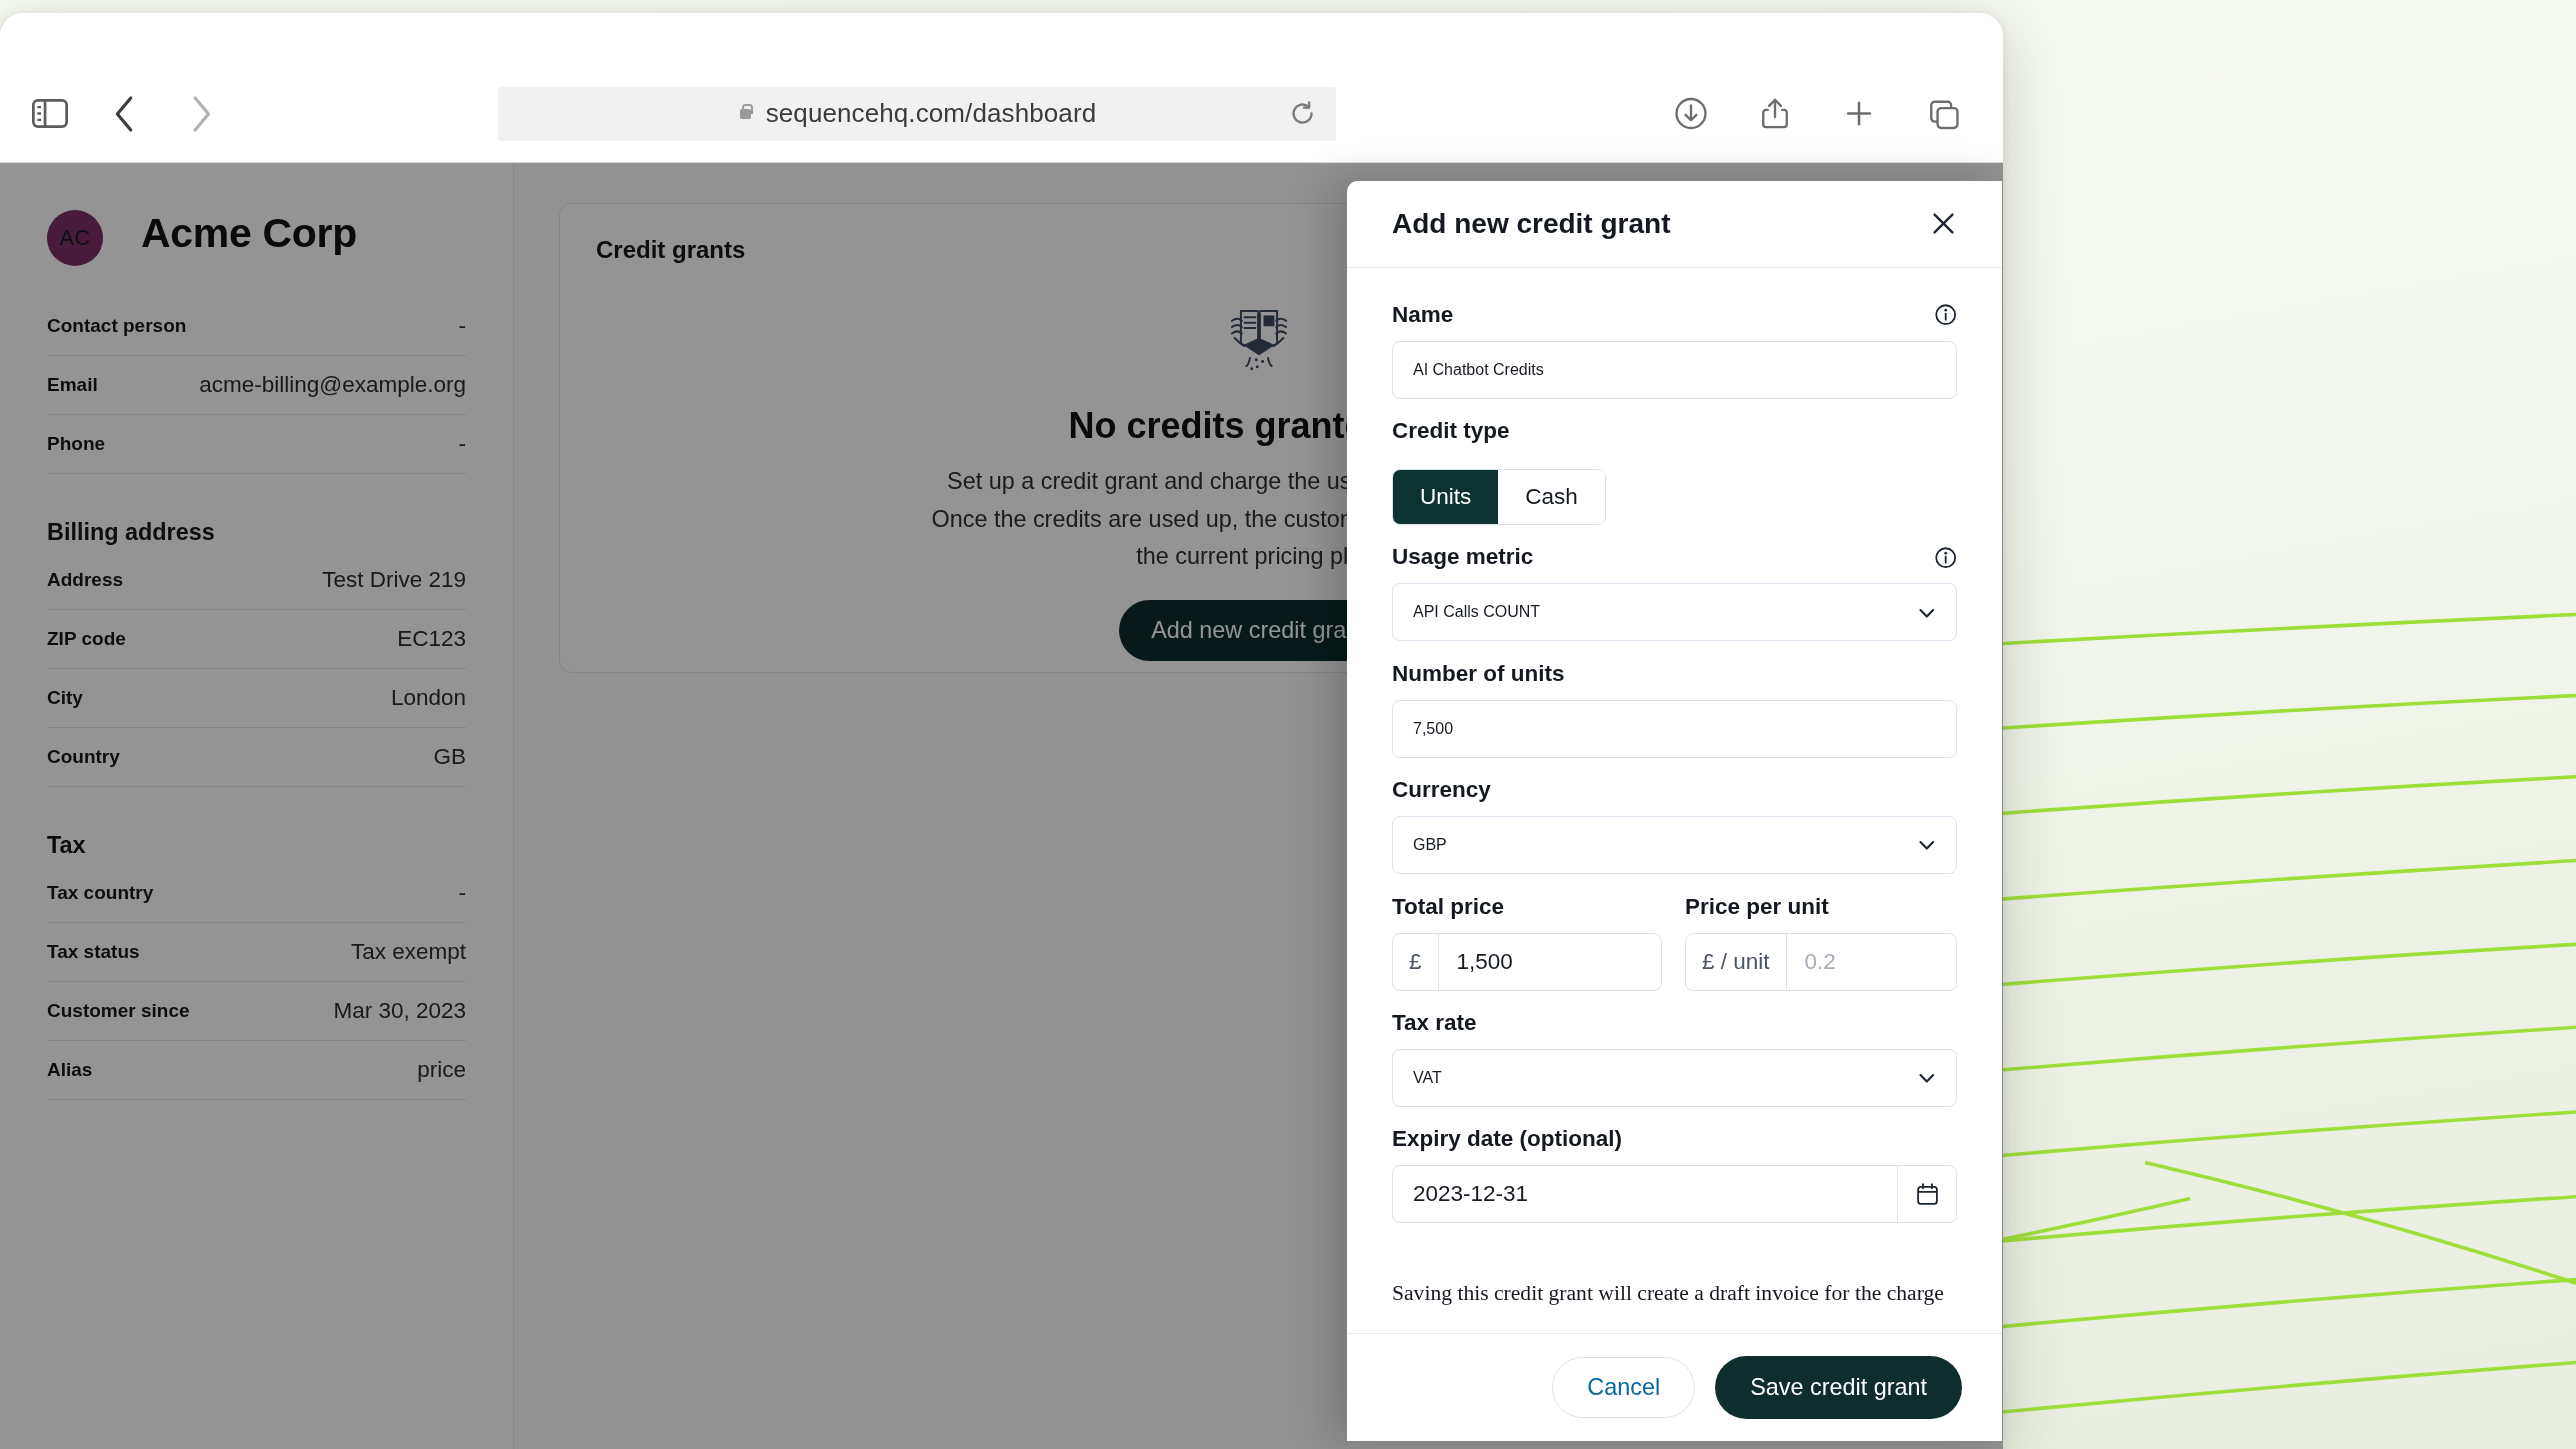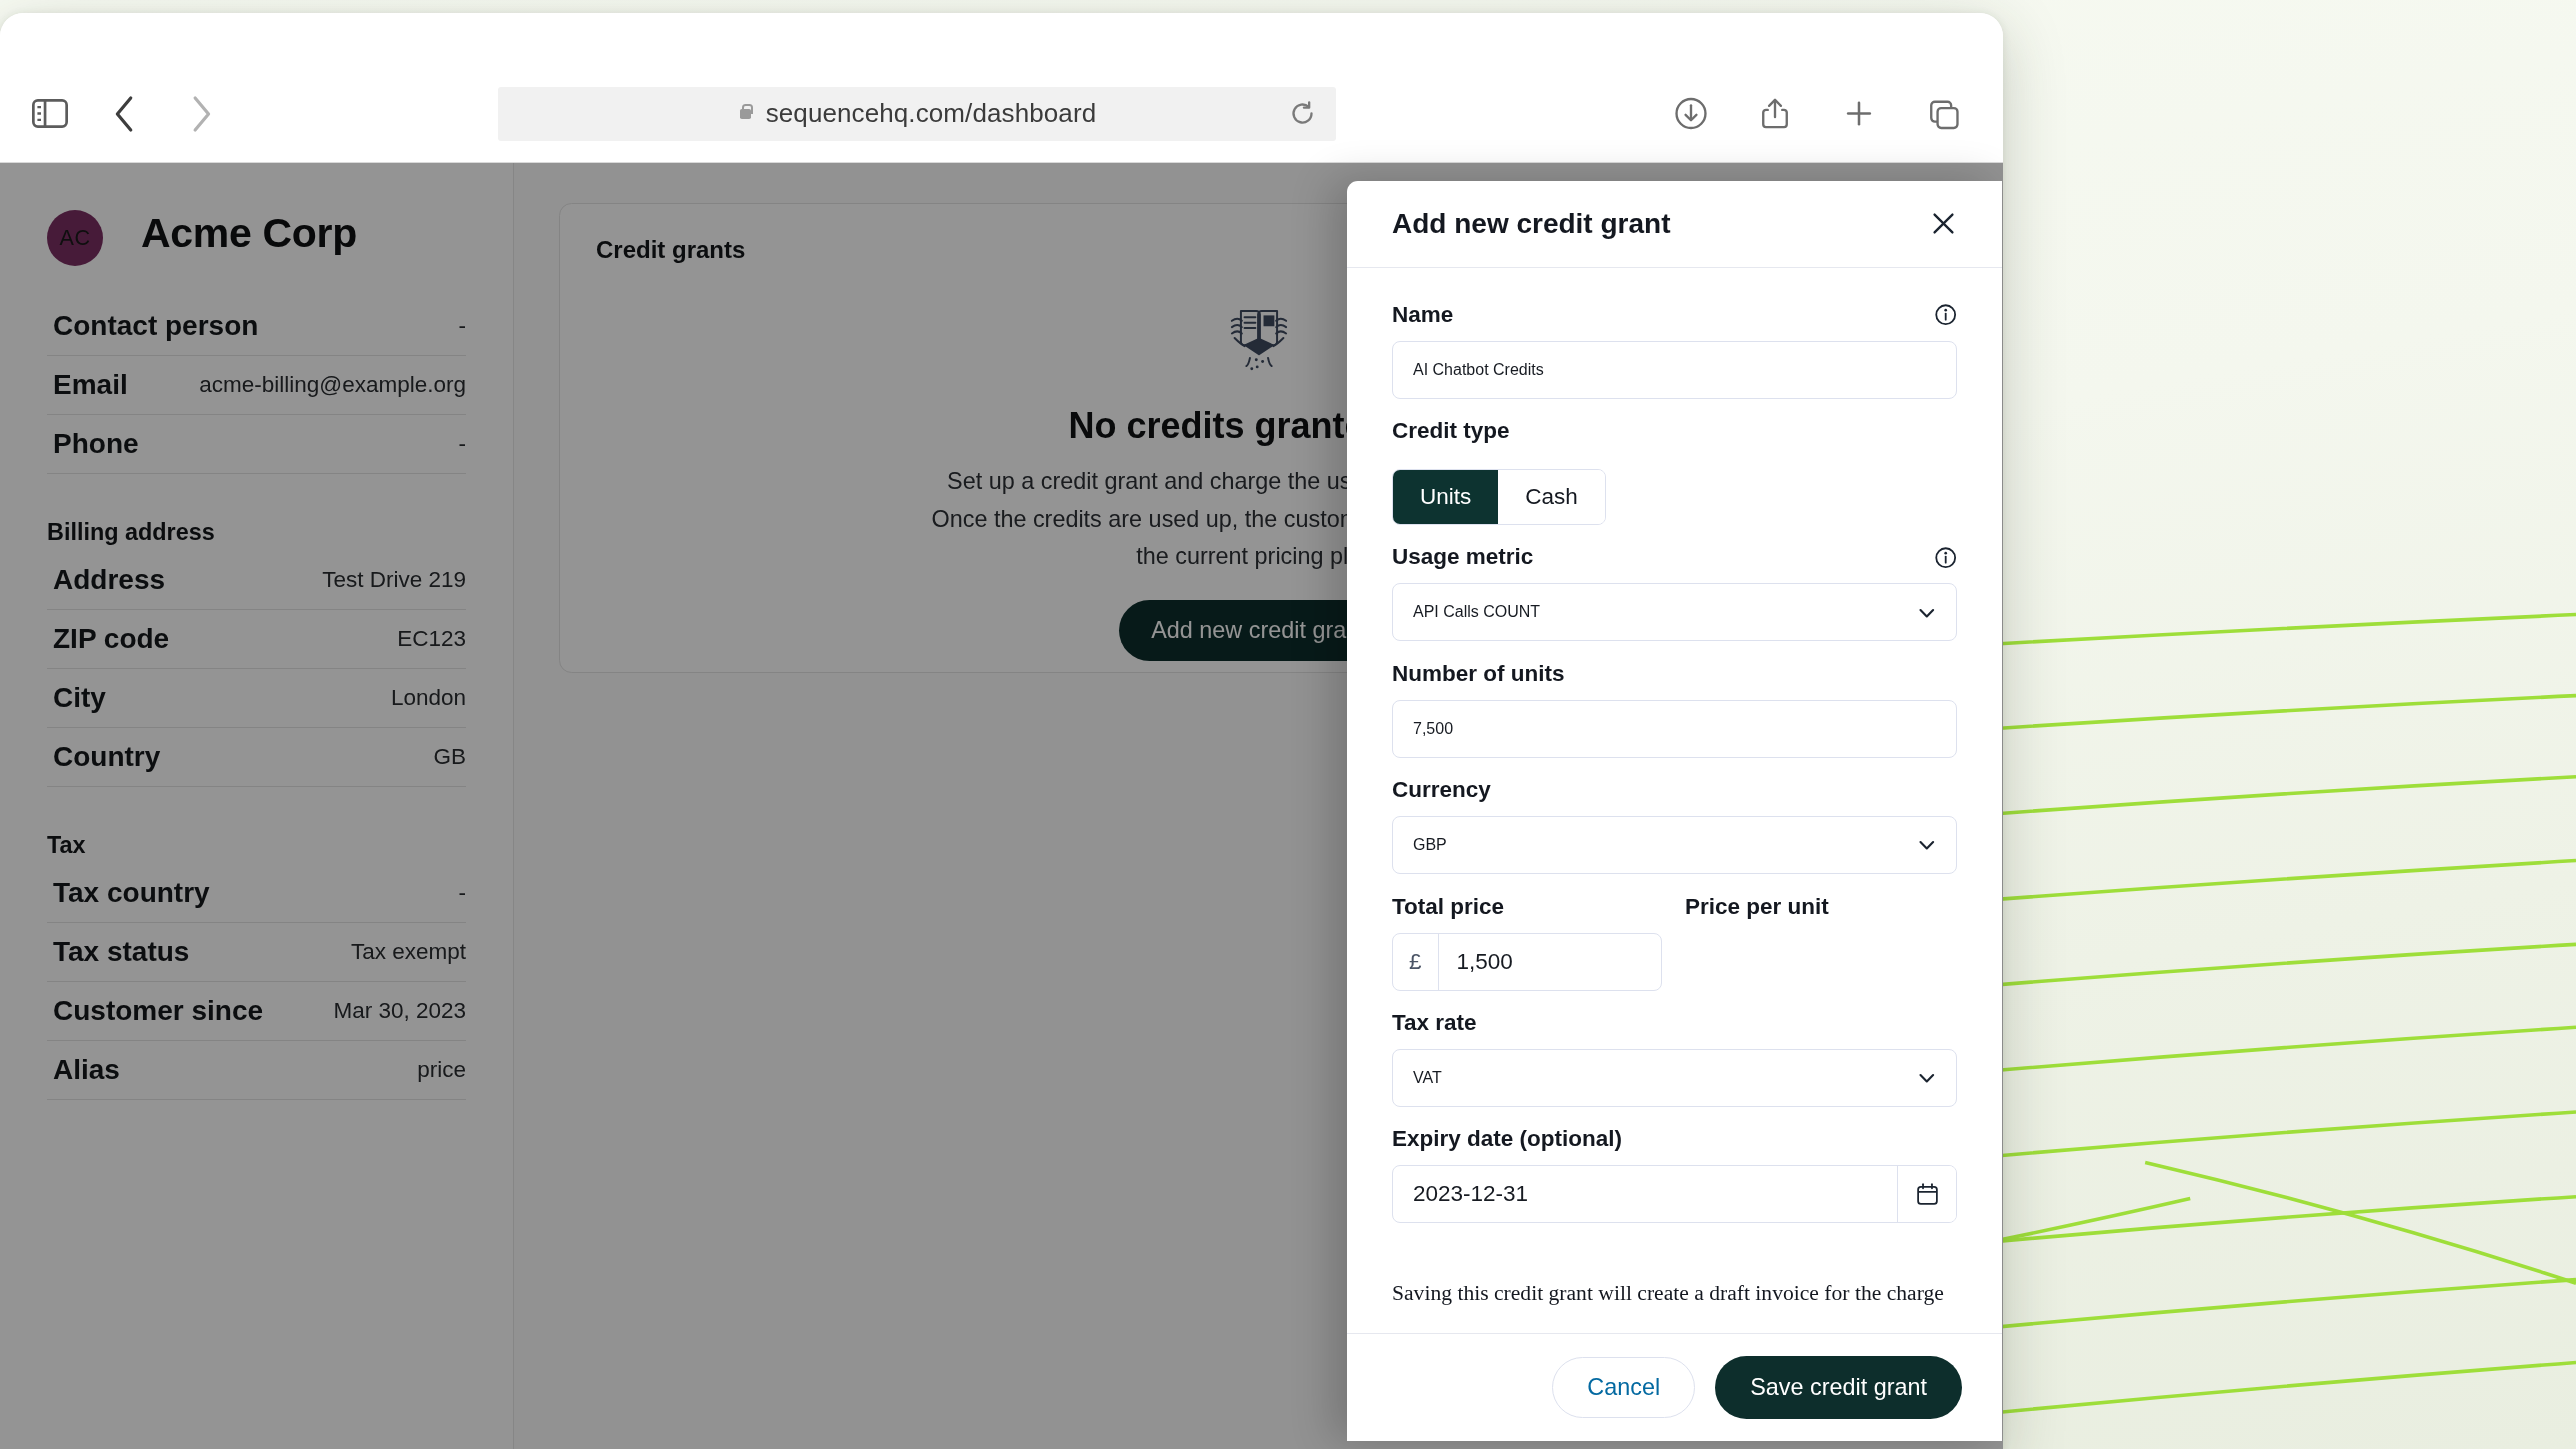--- a/index.html
+++ b/index.html
@@ -83,21 +83,21 @@
     font-size: 21.6px; letter-spacing:0.5px;
   }
   #cust-name { font-size: 41px; font-weight: 700; color:#101214; letter-spacing:-0.3px; }
 
   .kv-section-title { font-size: 23.4px; font-weight:700; color:#14171a; margin: 45px 0 5.4px 0; }
   .kv-row {
     display:flex; align-items:center; justify-content:space-between;
     height: 59px; border-bottom: 0.9px solid #e3e3e3;
   }
   .kv-row.last { border-bottom: 0.9px solid #e3e3e3; }
-  .kv-key { font-size: 28px; font-weight:700; color:#16191c;margin-left:6px; }
+  .kv-key { font-size: 19px; font-weight:700; color:#16191c; }
   .kv-val { font-size: 22.5px; color:#2a2d31; }
   .kv-gap { height: 31px; }
 
   
   #main-area { position:absolute; left:514px; top:0; right:0; bottom:0; background:#fbfbfb; padding: 40px 45px; }
   #card {
     background:#fff; border:0.9px solid #e3e3e3; border-radius: 12.6px;
     height: 470px; padding: 32px 36px; position: relative;
   }
   #card-title { font-size: 24px; font-weight:700; color:#14171a; }
@@ -501,20 +501,24 @@
           </div>
           <div class="addon-input">
             <span class="addon-prefix">£</span>
             <span class="addon-value">1,500</span>
           </div>
         </div>
         <div class="price-col narrow">
           <div class="field-label-row">
             <span class="field-label">Price per unit</span>
           </div>
+          <div class="addon-input">
+            <span class="addon-prefix">£ / unit</span>
+            <span class="addon-value placeholder">0.2</span>
+          </div>
         </div>
       </div>
 
       <div class="field">
         <div class="field-label-row">
           <span class="field-label">Tax rate</span>
         </div>
         <div class="input select">
           <span>VAT</span>
           <span class="chev">

